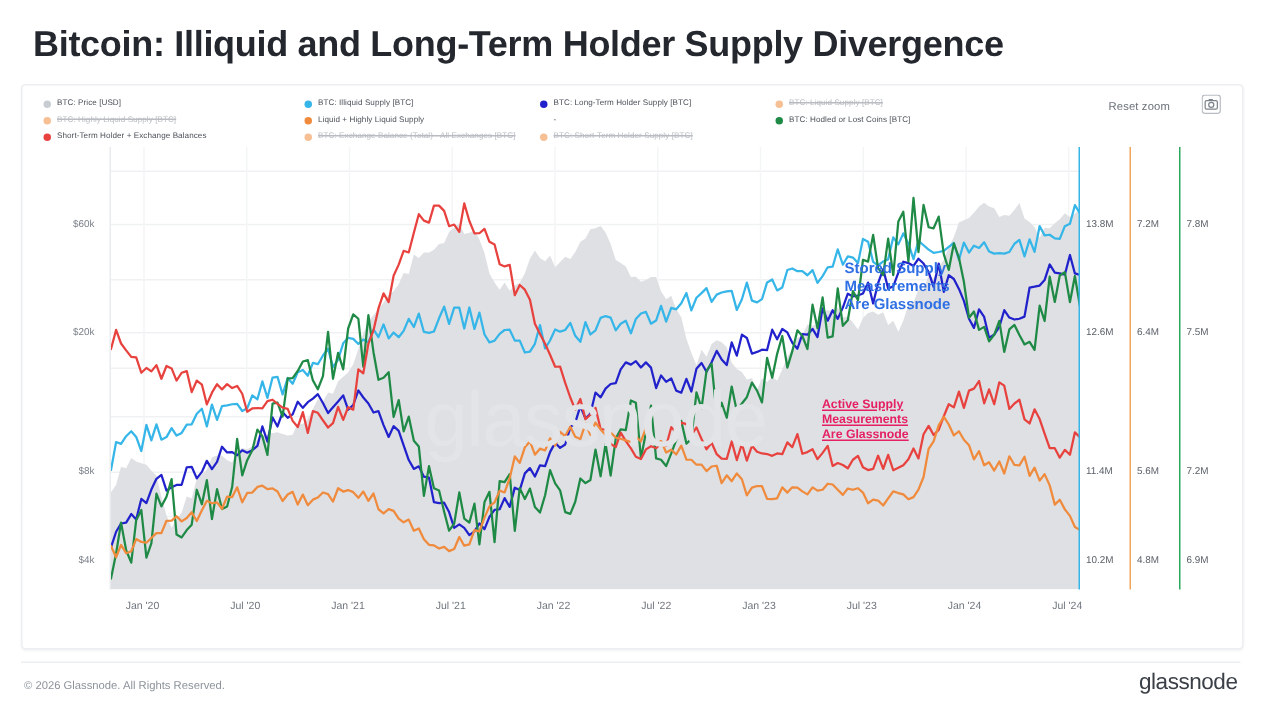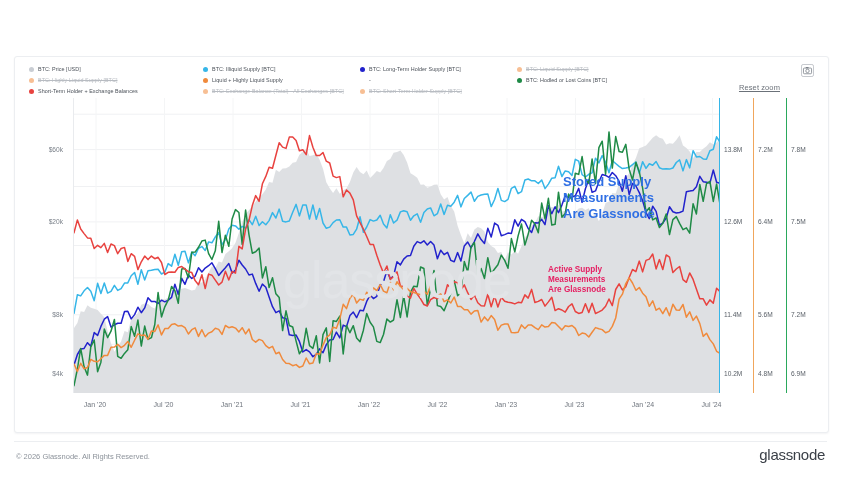--- a/index.html
+++ b/index.html
@@ -27,22 +27,22 @@
   
   .legend{position:absolute;left:8px;top:6px;width:720px;height:38px;}
   .lg-item{position:absolute;display:flex;align-items:center;gap:4px;white-space:nowrap;}
   .lg-dot{width:5px;height:5px;border-radius:50%;flex:none;}
   .lg-txt{font-size:5.4px;color:#4b5159;letter-spacing:.05px;line-height:1;}
   .lg-off .lg-txt{color:#b8bcc2;text-decoration:line-through;}
   .lg-off .lg-dot{opacity:.55;}
 
   
   .reset-zoom{
-    position:absolute;right:48px;top:26px;font-size:7.5px;color:#6b7179;
-    cursor:pointer;letter-spacing:.1px;text-decoration:underline;
+    position:absolute;right:48px;top:9px;font-size:7.5px;color:#6b7179;
+    cursor:pointer;letter-spacing:.1px;
   }
   .cam{position:absolute;right:14px;top:6px;width:13px;height:13px;cursor:pointer;}
 
   
   .plot{
     position:absolute;left:58px;top:41px;width:646px;height:295px;
     background:#fff;border-left:1px solid #e9ebee;
     overflow:hidden;
   }
   .plot svg{display:block;}
@@ -55,33 +55,34 @@
   
   .yl{position:absolute;font-size:6.6px;color:#7a8089;text-align:right;width:40px;}
   .xl{position:absolute;font-size:7px;color:#6f757e;text-align:center;width:50px;}
   .yr{position:absolute;font-size:6.6px;}
 
   
   .axrule{position:absolute;width:1.4px;}
 
   
   .anno{position:absolute;font-weight:700;line-height:1.22;}
-  .anno-blue{color:#2f6fe4;font-size:13px;}
+  .anno-blue{color:#2f6fe4;font-size:10px;}
   .anno-pink{color:#e51f62;font-size:8.2px;}
 
   
   .footer-line{position:absolute;left:14px;top:441px;width:813px;height:1px;background:#eceef1;}
   .copyright{position:absolute;left:16px;top:452px;font-size:7.5px;color:#8d939b;}
   .brand{position:absolute;right:16px;top:446px;font-size:15px;color:#3b4048;letter-spacing:-.3px;}
 </style>
 </head>
 <body>
 
 <div class="page">
 
+  <div class="title">Bitcoin: Illiquid and Long-Term Holder Supply Divergence</div>
 
   <div class="card">
 
     <div class="legend" id="legend">
         <div class="lg-item" style="left: 6px; top: 4px;">
           <span class="lg-dot" style="background: rgb(201, 205, 211);"></span>
           <span class="lg-txt">BTC: Price [USD]</span>
         </div>
         <div class="lg-item lg-off" style="left: 6px; top: 15px;">
           <span class="lg-dot" style="background: rgb(240, 138, 60);"></span>
@@ -208,21 +209,21 @@
         <div class="xl" style="left: 603px; top: 344px;">Jan '24</div>
         <div class="xl" style="left: 671.5px; top: 344px;">Jul '24</div>
       </div>
 
     <div id="annos">
         <div class="anno anno-blue" style="left: 548px; top: 117px;">
           <div>Stored Supply</div>
           <div>Measurements</div>
           <div>Are Glassnode</div>
         </div>
-        <div class="anno anno-pink" style="left: 533px; top: 208px;">
+        <div class="anno anno-pink" style="left: 533px; top: 208px; text-decoration: underline;">
           <div>Active Supply</div>
           <div>Measurements</div>
           <div>Are Glassnode</div>
         </div>
       </div>
   </div>
 
   <div class="footer-line"></div>
   <div class="copyright">© 2026 Glassnode. All Rights Reserved.</div>
   <div class="brand">glassnode</div>

